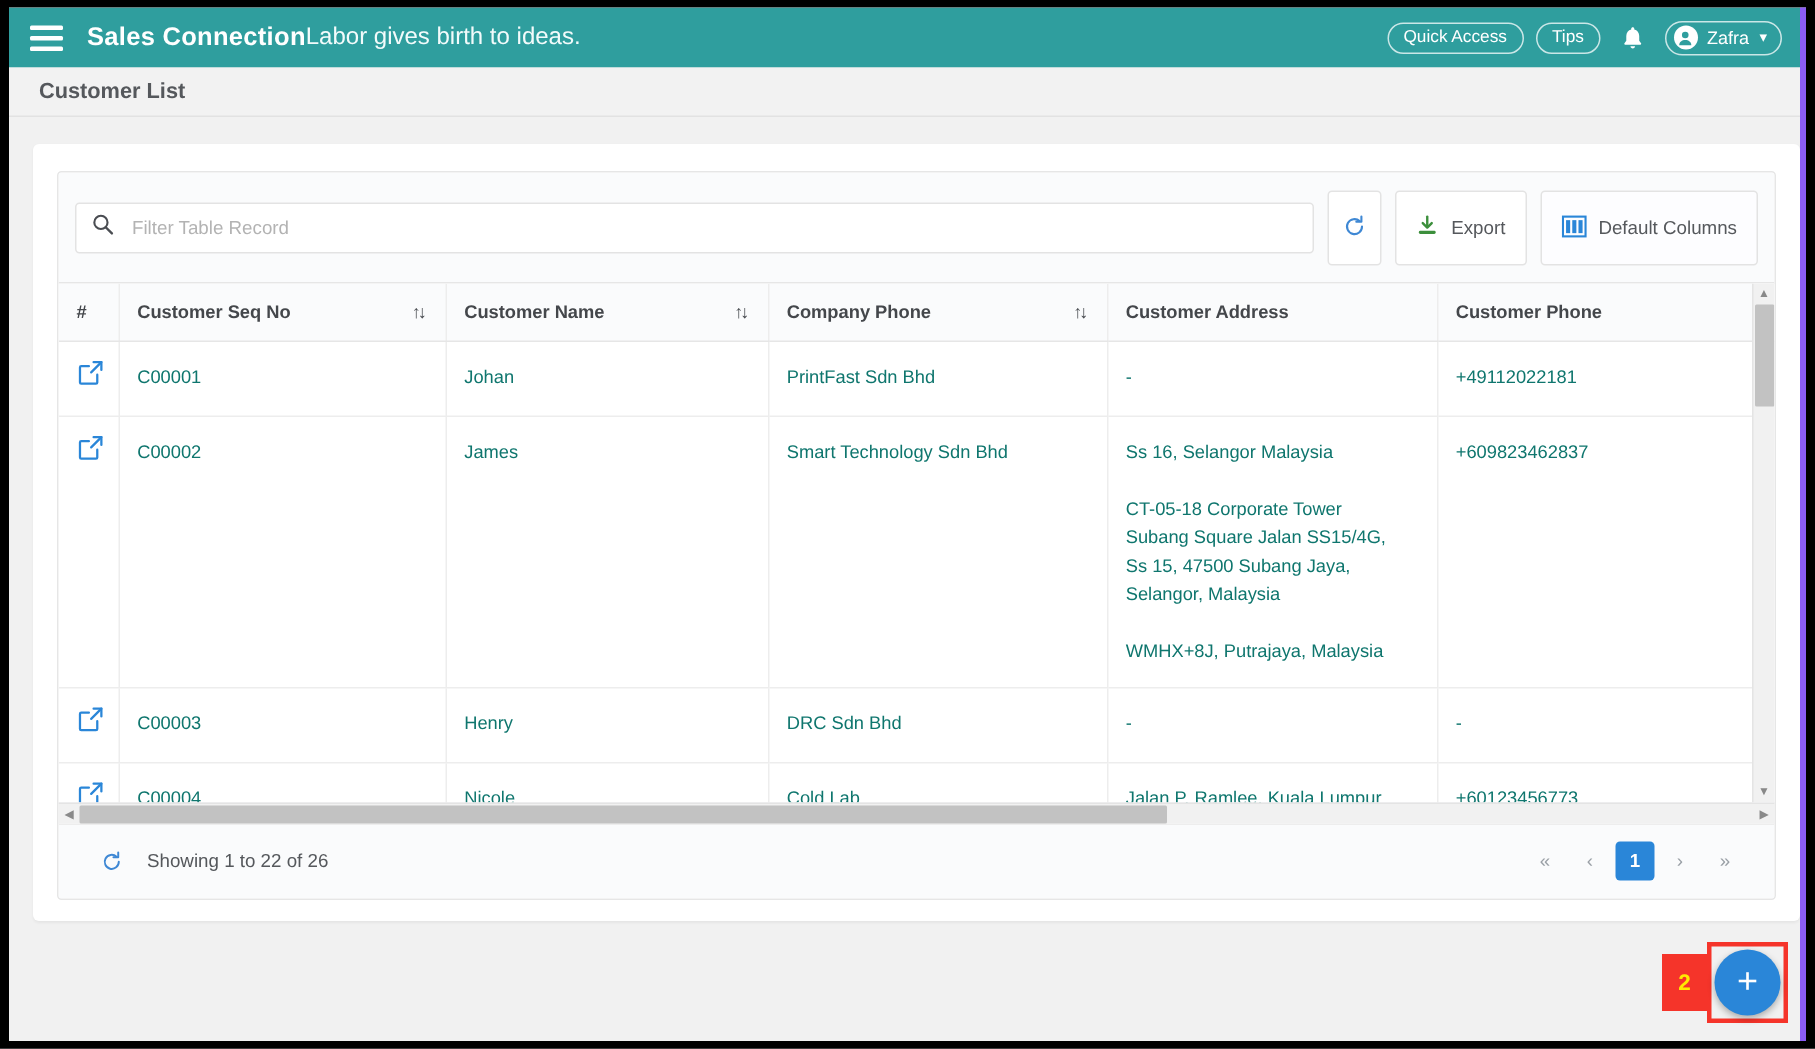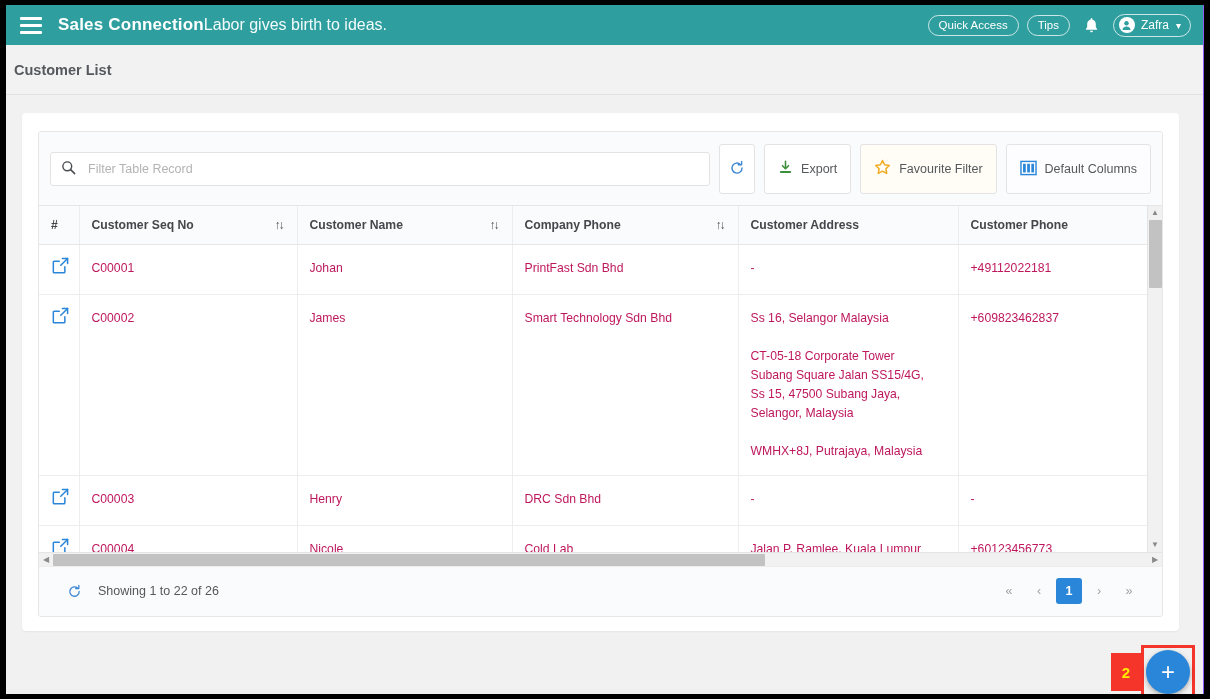--- a/index.html
+++ b/index.html
@@ -8,21 +8,21 @@
     font-family: "Liberation Sans", sans-serif;
     background: #000;
     overflow: hidden;
   }
   .viewport {
     position: absolute;
     left: 6px; top: 5px;
     width: 1198px; height: 689px;
     background: #f1f1f1;
     overflow: hidden;
-    border-right: 1px solid #8b5cf6;
+    border-right: 4px solid #8b5cf6;
   }
 
   
   .navbar {
     height: 40px;
     background: #2f9e9e;
     display: flex;
     align-items: center;
     padding: 0 12px 0 14px;
     color: #fff;
@@ -55,30 +55,30 @@
     font-size: 12px; margin-left: 14px; cursor: pointer;
   }
   .avatar-dot {
     width: 16px; height: 16px; border-radius: 50%;
     background: #fff; display:flex; align-items:center; justify-content:center;
   }
   .caret { font-size: 10px; margin-left: 1px; }
 
   
   .page-title-bar {
-    height: 50px;
+    height: 33px;
     background: #f2f2f2;
     border-bottom: 1px solid #e2e2e2;
     display: flex; align-items: center;
-    padding-left: 8px;
+    padding-left: 20px;
   }
   .page-title { font-size: 14.5px; font-weight: bold; color: #55585c; }
 
   
-  .content { padding: 18px 24px 0 16px; height: calc(689px - 40px - 42px); position: relative; }
+  .content { padding: 18px 0 0 16px; height: calc(689px - 40px - 42px); position: relative; }
   .card {
     background: #fff;
     border-radius: 4px;
     height: 518px;
     box-shadow: 0 1px 2px rgba(0,0,0,.05);
     padding: 18px 16px 0 16px;
     position: relative;
   }
   .panel {
     border: 1px solid #e6e6e6;
@@ -156,21 +156,21 @@
     padding: 12px 12px;
     border-bottom: 1px solid #e6e6e6;
     border-right: 1px solid #ededed;
     vertical-align: middle;
     height: 38px;
   }
   thead th .th-in { display: flex; align-items: center; justify-content: space-between; }
   .sort-ico { color: #4a4d52; font-size: 12px; letter-spacing: -2px; padding-right: 2px; cursor: pointer; }
   tbody td {
     font-size: 12.2px;
-    color: #be185d;
+    color: #0f766e;
     padding: 14px 12px;
     border-bottom: 1px solid #ededed;
     border-right: 1px solid #ededed;
     vertical-align: top;
     line-height: 19px;
   }
   td.open-cell { text-align: left; padding-left: 13px; padding-top: 12px; }
   .open-ico { cursor: pointer; display: inline-block; }
   .addr-block { white-space: pre-line; }
 
@@ -326,28 +326,20 @@
             <span>
               <svg width="15" height="15" viewBox="0 0 16 16" aria-hidden="true">
                 <path d="M8 1.5v7.2" stroke="#3c8f3c" stroke-width="1.7" stroke-linecap="round"></path>
                 <path d="M4.8 6.1L8 9.3l3.2-3.2" fill="none" stroke="#3c8f3c" stroke-width="1.7" stroke-linecap="round" stroke-linejoin="round"></path>
                 <rect x="2" y="11.6" width="12" height="2.2" rx="1" fill="#3c8f3c"></rect>
               </svg>
             </span>
             <span>Export</span>
           </div>
 
-          <div class="tbtn tbtn-fav">
-            <span>
-              <svg width="17" height="17" viewBox="0 0 18 18" aria-hidden="true">
-                <path d="M9 1.6l2.2 4.5 5 .7-3.6 3.5.85 4.95L9 12.9l-4.45 2.35.85-4.95L1.8 6.8l5-.7z" fill="none" stroke="#f0ab20" stroke-width="1.6" stroke-linejoin="round"></path>
-              </svg>
-            </span>
-            <span>Favourite Filter</span>
-          </div>
 
           <div class="tbtn tbtn-cols">
             <span>
               <svg width="17" height="16" viewBox="0 0 18 17" aria-hidden="true">
                 <rect x="1" y="1.5" width="16" height="14" fill="none" stroke="#2a86d8" stroke-width="1.5"></rect>
                 <rect x="3.2" y="4" width="2.9" height="9.2" fill="#2a86d8"></rect>
                 <rect x="7.6" y="4" width="2.9" height="9.2" fill="#2a86d8"></rect>
                 <rect x="12" y="4" width="2.9" height="9.2" fill="#2a86d8"></rect>
               </svg>
             </span>

